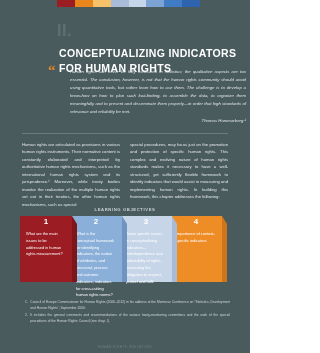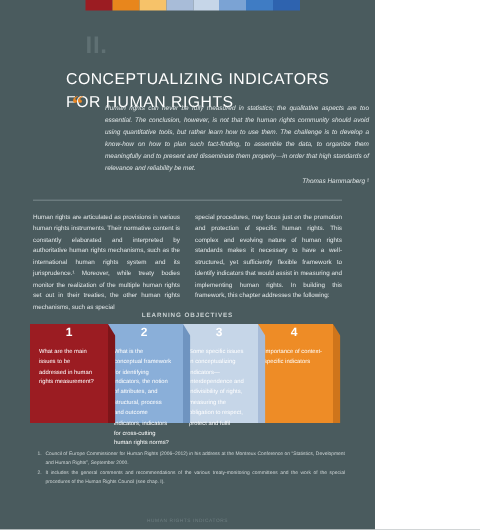--- a/index.html
+++ b/index.html
@@ -37,24 +37,24 @@
     font-weight: 700;
     letter-spacing: 0.5px;
     color: #5f7073;
     line-height: 1;
   }
 
   
   #page-title {
     position: absolute;
     top: 46px;
-    left: 44px;
+    left: 59px;
     width: 190px;
     font-size: 10.5px;
-    font-weight: 400;
+    font-weight: 700;
     letter-spacing: 0.35px;
     line-height: 1.42;
     color: #ffffff;
     text-transform: uppercase;
   }
 
   
   #quote-block {
     position: absolute;
     top: 64px;

